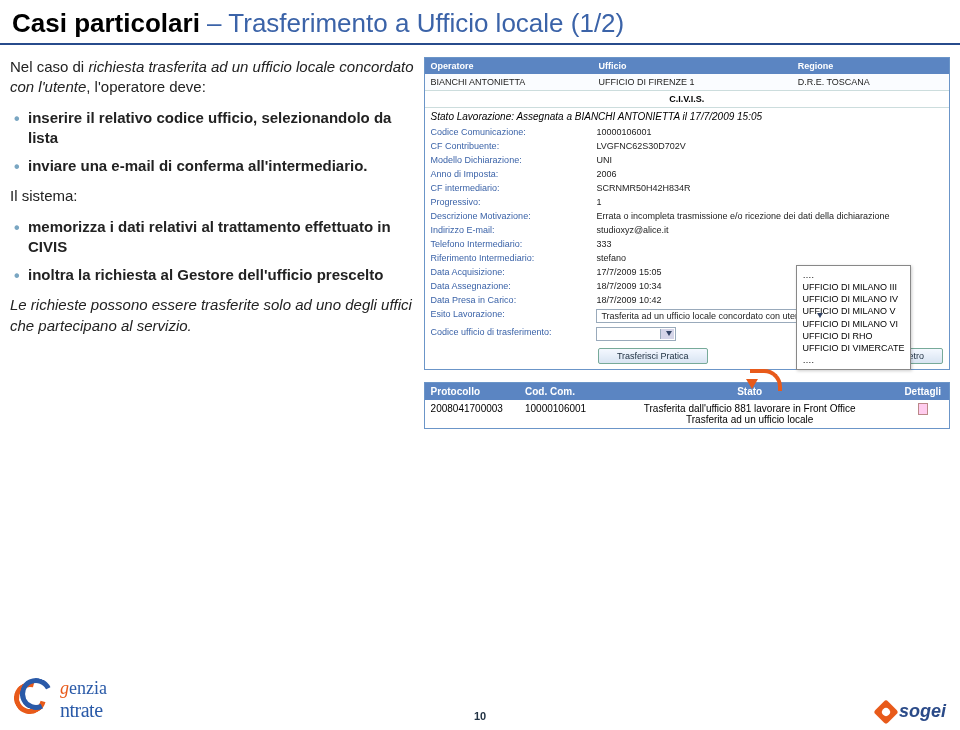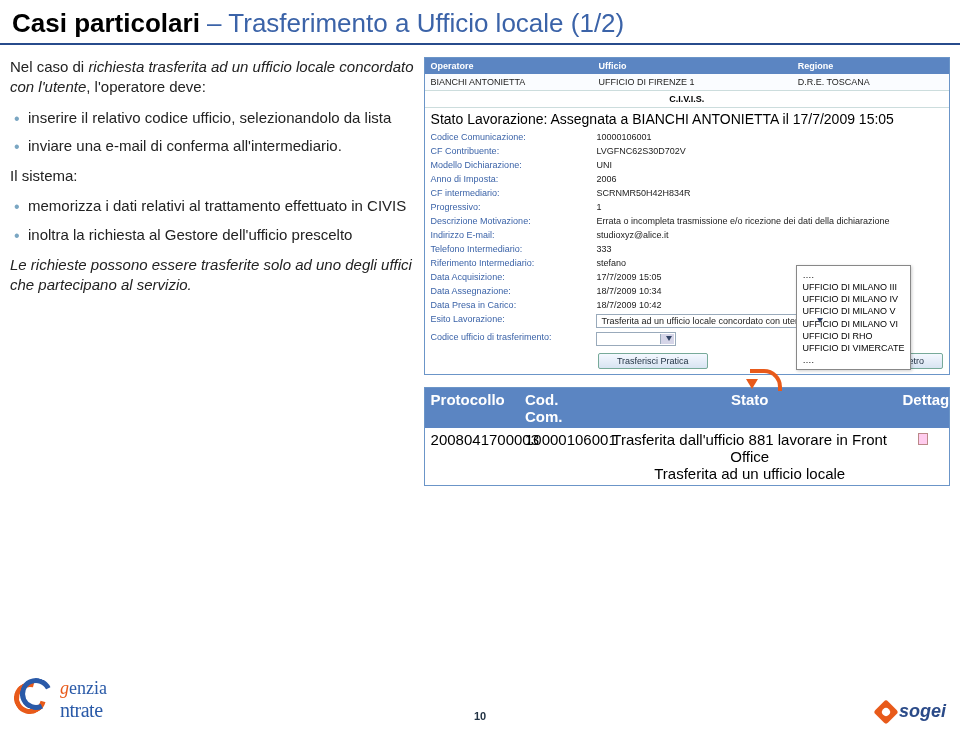--- a/index.html
+++ b/index.html
@@ -6,58 +6,58 @@
   body { width: 960px; height: 730px; font-family: Arial, sans-serif; background: #fff; position: relative; overflow: hidden; }
   
   .title-bar { padding: 8px 12px 4px 12px; border-bottom: 2px solid #274b8c; }
   .title-bar h1 { font-size: 26px; font-weight: 400; color: #000; }
   .title-bar h1 .bold { font-weight: 700; }
   .title-bar h1 .rest { color: #3b63a8; }
   
   .content { display: flex; padding: 12px 10px 0 10px; justify-content: center; }
   .left { width: 44%; padding-right: 10px; font-size: 15px; color: #222; line-height: 1.35; }
   .left p { margin-bottom: 10px; }
-  .left ul { list-style: none; padding-left: 0; margin-bottom: 10px; }
+  .left ul { list-style: none; padding-left: 0; margin-bottom: 10px; font-weight: bold; }
   .left ul li { position: relative; padding-left: 18px; margin-bottom: 8px; }
   .left ul li::before { content: "•"; position: absolute; left: 4px; top: 0; color: #7aa6c2; font-size: 16px; }
   .left .italic { font-style: italic; }
   
   .right { width: 56%; position: relative; }
   .panel { border: 1px solid #6b95c8; font-size: 9px; background: #fff; }
   .hdr-row { display: flex; background: #5b85c2; color: #fff; font-weight: 700; }
   .hdr-row > div { padding: 3px 6px; }
   .val-row { display: flex; background: #fafcff; color: #222; }
   .val-row > div { padding: 3px 6px; }
   .c-op { width: 32%; }
   .c-uf { width: 38%; }
   .c-rg { width: 30%; }
   
   .civis { text-align: center; font-weight: 700; padding: 3px 0; border-top: 1px solid #cdd; border-bottom: 1px solid #cdd; font-size: 9px; }
-  .stato-lav { padding: 3px 6px; font-size: 14px; }
+  .stato-lav { padding: 3px 6px; font-size: 10px; font-style: italic; }
   
   .kv { display: flex; font-size: 9px; }
   .kv .k { width: 32%; color: #3b63a8; padding: 2px 6px; }
   .kv .v { width: 68%; color: #222; padding: 2px 4px; }
   
   .select-box { display: inline-block; border: 1px solid #9ab; background: #fff; padding: 1px 18px 1px 4px; font-size: 9px; position: relative; min-width: 220px; }
   .select-box::after { content: ""; position: absolute; right: 1px; top: 1px; bottom: 1px; width: 13px; background: #d5d5e8; border-left: 1px solid #9ab; }
   .select-box .arrow { position: absolute; right: 3px; top: 3px; width: 0; height: 0; border-left: 3px solid transparent; border-right: 3px solid transparent; border-top: 5px solid #346; z-index: 1; }
   .select-box.small { min-width: 80px; }
   
   .btn { display: inline-block; border: 1px solid #7a9; background: linear-gradient(#f4f8ff,#d8e4f2); padding: 2px 18px; font-size: 9px; border-radius: 2px; color: #234; }
   
   .btnrow { display: flex; justify-content: space-between; padding: 5px 6px; }
   
   .callout-arrow { position: absolute; left: 316px; top: 312px; width: 50px; height: 30px; }
   .callout-arrow::before { content: ""; position: absolute; left: 10px; top: 0; width: 28px; height: 18px; border: 4px solid #e85a1a; border-bottom: none; border-left: none; border-top-right-radius: 18px; }
   .callout-arrow::after { content: ""; position: absolute; left: 6px; top: 10px; width: 0; height: 0; border-left: 6px solid transparent; border-right: 6px solid transparent; border-top: 10px solid #e85a1a; }
   
   .dropdown-pop { position: absolute; left: 372px; top: 208px; border: 1px solid #888; background: #fff; font-size: 9px; padding: 3px 6px; line-height: 1.35; box-shadow: 1px 1px 3px rgba(0,0,0,.2); }
   
-  .tbl2 { margin-top: 12px; border: 1px solid #6b95c8; font-size: 15px; }
+  .tbl2 { margin-top: 12px; border: 1px solid #6b95c8; font-size: 10px; }
   .tbl2 .hdr2 { display: flex; background: #5b85c2; color: #fff; font-weight: 700; }
   .tbl2 .hdr2 > div { padding: 3px 6px; }
   .tbl2 .row2 { display: flex; }
   .tbl2 .row2 > div { padding: 3px 6px; }
   .t-prot { width: 18%; }
   .t-cod { width: 16%; }
   .t-stato { width: 56%; text-align: center; }
   .t-det { width: 10%; text-align: center; }
   .det-icon { display: inline-block; width: 10px; height: 12px; border: 1px solid #b88; background: #fce; position: relative; }
   

